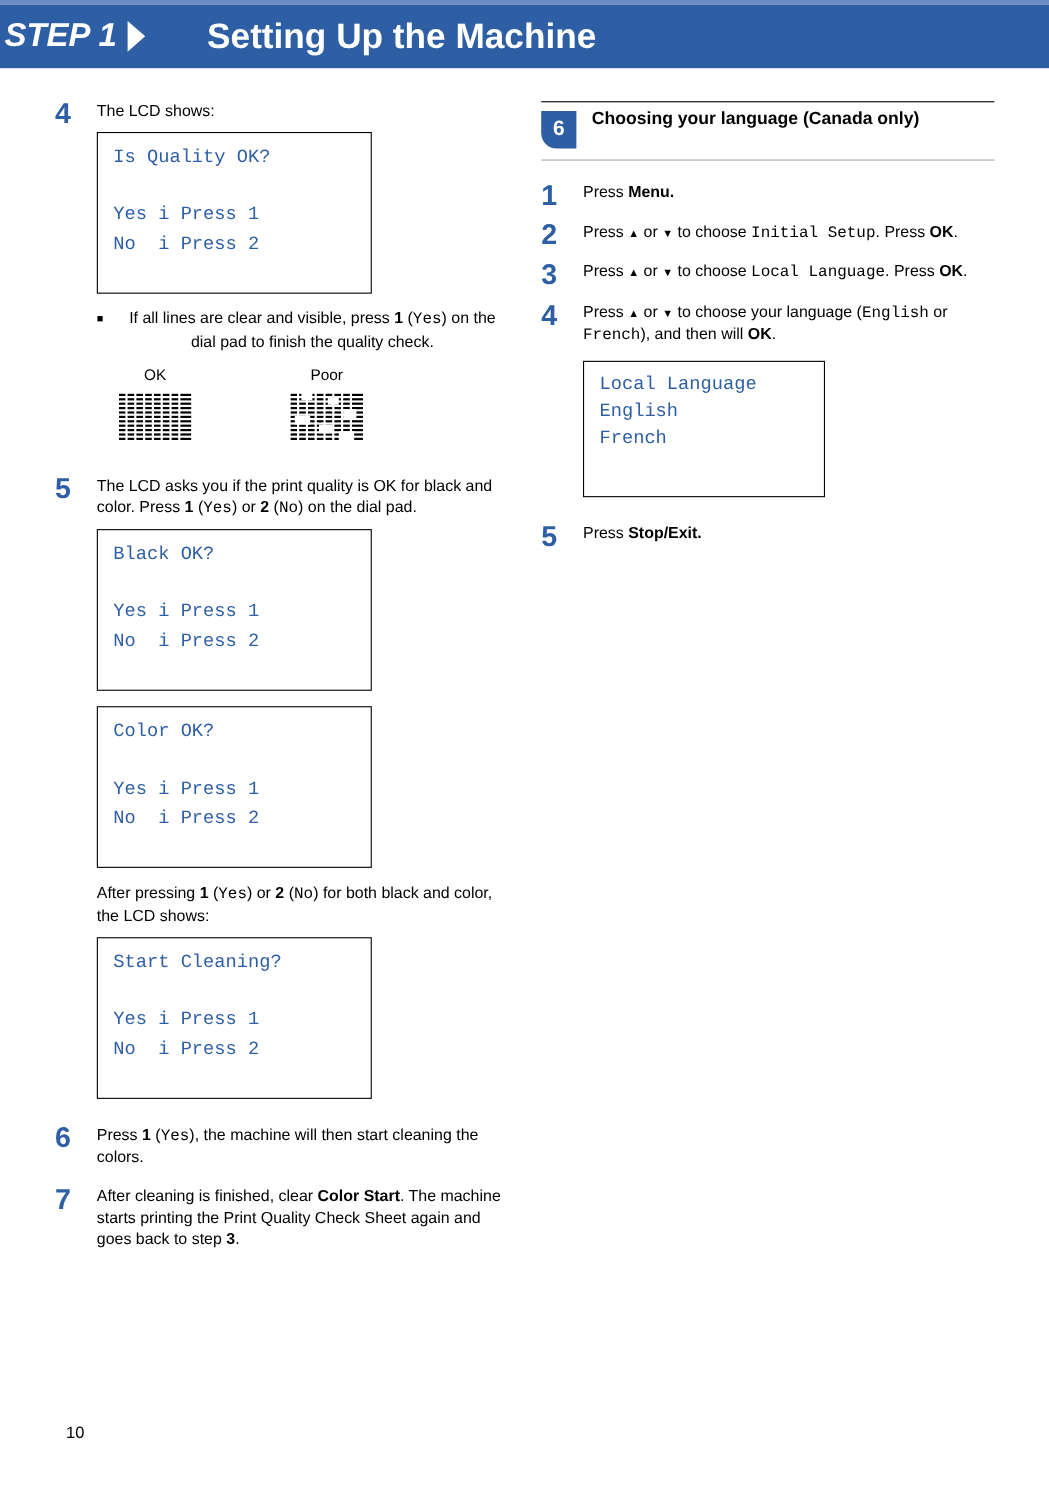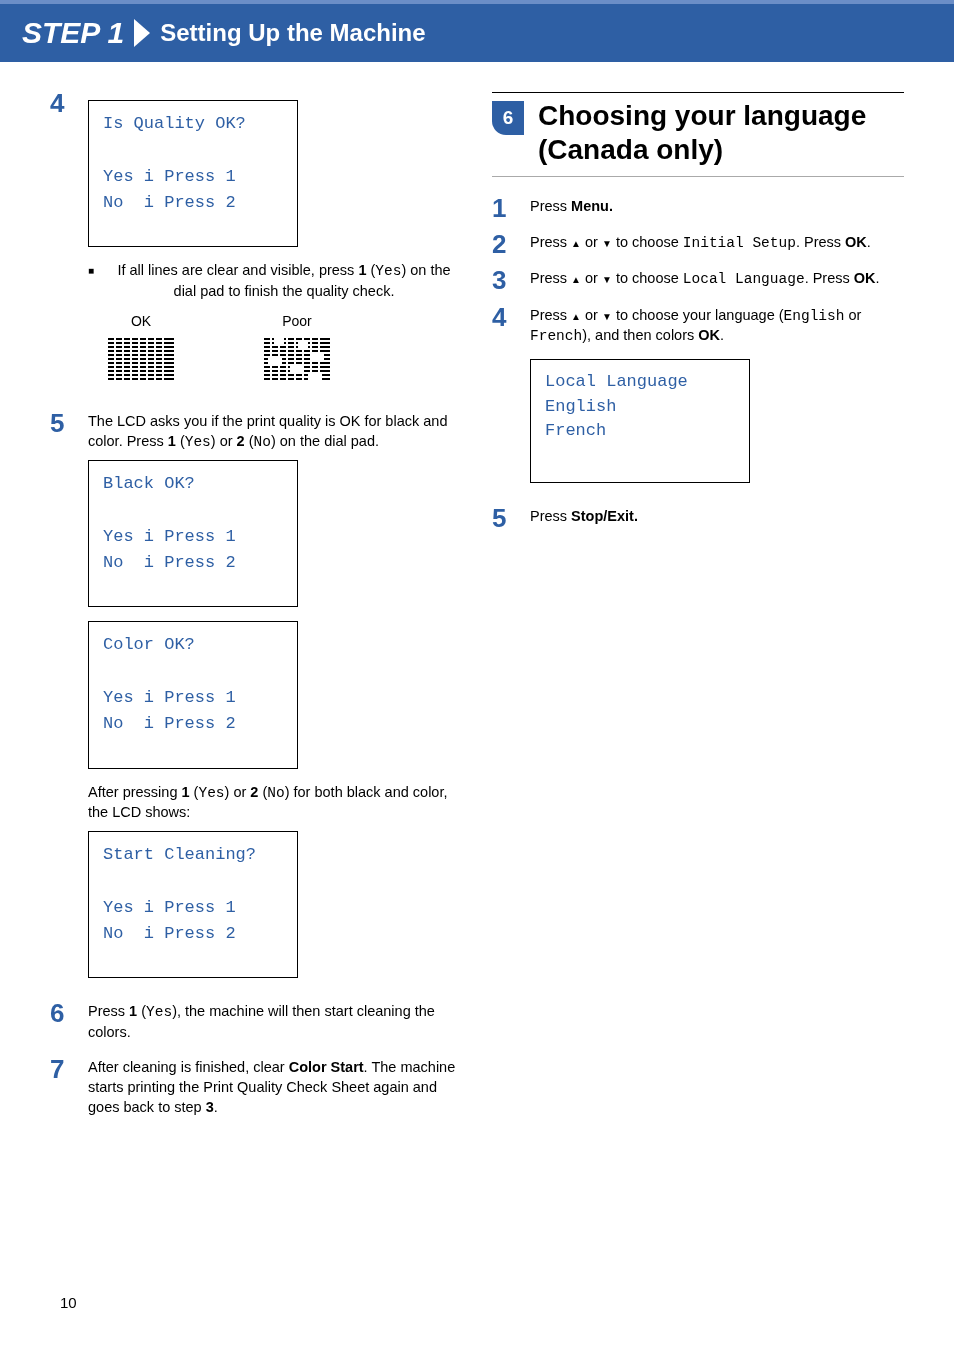--- a/index.html
+++ b/index.html
@@ -11,21 +11,21 @@
     width: 954px;
     height: 1351px;
     position: relative;
   }
   .header-band {
     background: #2e5fa4;
     color: #fff;
     height: 58px;
     display: flex;
     align-items: center;
-    padding-left: 22px;
+    padding-left: 4px;
     position: relative;
     margin-top: 4px;
   }
   .header-band::before {
     content: "";
     position: absolute;
     left: 0; right: 0; top: -4px;
     height: 4px;
     background: #6b8ec7;
   }
@@ -37,22 +37,23 @@
     letter-spacing: 0px;
   }
   .chevron {
     margin: 0 10px 0 10px;
     width: 0; height: 0;
     border-top: 14px solid transparent;
     border-bottom: 14px solid transparent;
     border-left: 16px solid #fff;
   }
   .header-title {
-    font-size: 24px;
+    font-size: 32px;
     font-weight: 700;
+    margin-left: 46px;
   }
   .columns {
     display: flex;
     padding: 30px 50px 0 50px;
     gap: 30px;
   }
   .col {
     flex: 1;
     min-width: 0;
   }
@@ -74,21 +75,21 @@
   .step-body {
     flex: 1;
     font-size: 14.5px;
     line-height: 1.35;
   }
   .step-body p { margin-bottom: 6px; }
   .lcd-box {
     border: 1px solid #000;
     padding: 10px 14px 30px 14px;
     margin: 8px 6px 14px 0;
-    width: 210px;
+    width: 250px;
     font-family: "Courier New", monospace;
     color: #2e5fa4;
     font-size: 17px;
     line-height: 1.55;
     white-space: pre;
   }
   .lcd-box-right {
     border: 1px solid #000;
     padding: 10px 14px 38px 14px;
     margin: 12px 0 14px 0;
@@ -141,21 +142,21 @@
     font-size: 19px;
     display: flex;
     align-items: center;
     justify-content: center;
     border-bottom-left-radius: 14px;
     margin-right: 14px;
     flex-shrink: 0;
     margin-top: 2px;
   }
   .section-title {
-    font-size: 28px;
+    font-size: 16px;
     font-weight: 700;
     line-height: 1.2;
   }
   .arrow-glyph::after { content: "\25B2"; font-size: 10px; }
   .arrow-down::after { content: "\25BC"; font-size: 10px; }
   .page-number {
     position: absolute;
     bottom: 40px;
     left: 60px;
     font-size: 15px;
@@ -174,20 +175,21 @@
   <span class="header-title">Setting Up the Machine</span>
 </div>
 
 <div class="columns">
 
   <div class="col">
 
     <div class="step-row">
       <div class="big-number">4</div>
       <div class="step-body">
+        <p>The LCD shows:</p>
         <div class="lcd-box">Is Quality OK?
 
 Yes i Press 1
 No  i Press 2</div>
         <ul class="bullet-list">
           <li>
             <span>If all lines are clear and visible, press </span><b>1</b> (<span class="mono-inline">Yes</span><span>) on the dial pad to finish the quality check.</span>
           </li>
         </ul>
         <div class="quality-row">
@@ -341,21 +343,21 @@
         <p>
           <span>Press </span><span class="arrow-glyph"></span><span> or </span><span class="arrow-down"></span><span> to choose </span><span class="mono-inline">Local Language</span><span>. Press </span><b>OK</b><span>.</span>
         </p>
       </div>
     </div>
 
     <div class="step-row">
       <div class="big-number">4</div>
       <div class="step-body">
         <p>
-          <span>Press </span><span class="arrow-glyph"></span><span> or </span><span class="arrow-down"></span><span> to choose your language (</span><span class="mono-inline">English</span><span> or </span><span class="mono-inline">French</span><span>), and then colors </span><b>OK</b><span>.</span>
+          <span>Press </span><span class="arrow-glyph"></span><span> or </span><span class="arrow-down"></span><span> to choose your language (</span><span class="mono-inline">English</span><span> or </span><span class="mono-inline">French</span><span>), and then will </span><b>OK</b><span>.</span>
         </p>
         <div class="lcd-box-right">Local Language
 English
 French</div>
       </div>
     </div>
 
     <div class="step-row">
       <div class="big-number">5</div>
       <div class="step-body">

